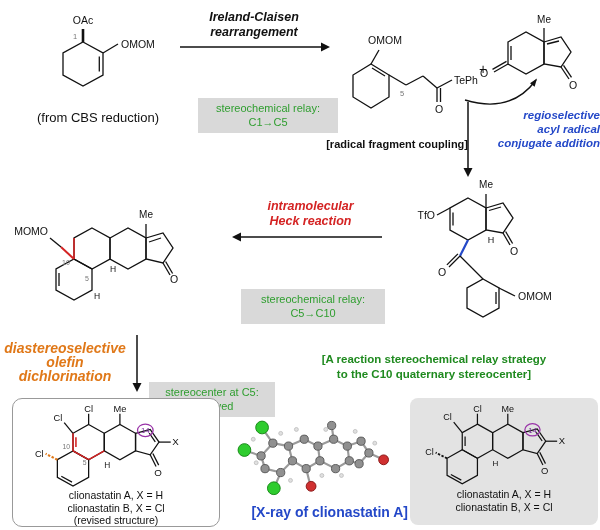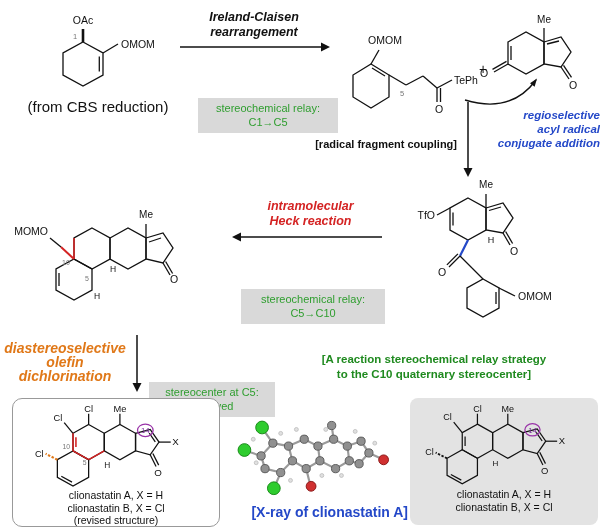--- a/index.html
+++ b/index.html
@@ -6,21 +6,21 @@
   .canvas{position:relative;width:600px;height:530px;background:#fff;
           font-family:"Liberation Sans",sans-serif;overflow:hidden;color:#111;}
   .abs{position:absolute;}
   svg{font-family:"Liberation Sans",sans-serif;}
   .ttl{font-weight:bold;font-style:italic;font-size:12.5px;line-height:15px;text-align:center;color:#111;}
   .ttl-red{color:#d42323;}
   .ttl-orange{color:#e07818;font-size:14px;line-height:14px;}
   .ttl-blue{color:#2448c8;font-size:11.5px;line-height:14px;text-align:right;}
   .relay-box{background:#d9d9d9;color:#2f9e2f;font-size:11px;line-height:13.5px;
              text-align:center;padding:4px 3px;margin-top:40px;}
-  .caption{font-size:15px;text-align:center;color:#111;}
+  .caption{font-size:13px;text-align:center;color:#111;margin-top:12px;}
   .coupling{font-weight:bold;font-size:11px;text-align:right;color:#111;}
   .strategy{font-weight:bold;font-size:11.5px;line-height:14.5px;text-align:center;color:#1f8a1f;}
   .result-box{border:1.5px solid #999;border-radius:10px;background:#fff;}
   .proposed-box{background:#e3e3e3;border-radius:8px;}
   .box-cap{font-size:10.5px;line-height:12.5px;text-align:center;color:#111;}
   .xray-cap{font-weight:bold;font-size:14px;text-align:right;color:#2448c8;}
 </style>
 </head>
 <body>
 
@@ -84,21 +84,21 @@
     </g>
     <text x="211" y="21" text-anchor="middle" font-size="10" fill="#111">Me</text>
     <text x="151" y="75" text-anchor="middle" font-size="10.5" fill="#111">O</text>
     <text x="240" y="87" text-anchor="middle" font-size="10.5" fill="#111">O</text>
     <g>
       <path d="M 132,98 Q 178,112 203,78" stroke="#111" stroke-width="1.4" fill="none"></path>
       <polygon points="204,76.5 201.6,84.7 197,81.3" fill="#111"></polygon>
     </g>
   </svg>
 
-  <div class="abs coupling" style="left:281px;top:138px;width:176px">[radical fragment coupling]</div>
+  <div class="abs coupling" style="left:292px;top:138px;width:176px">[radical fragment coupling]</div>
   <svg class="abs" style="left:460px;top:100px" width="16" height="80" viewBox="0 0 16 80">
     <line x1="8" y1="2" x2="8" y2="68" stroke="#111" stroke-width="1.5"></line>
     <polygon points="3.5,68 12.5,68 8,77" fill="#111"></polygon>
   </svg>
   <div class="abs ttl ttl-blue" style="left:472px;top:108px;width:128px">
     <div>regioselective</div>
     <div>acyl radical</div>
     <div>conjugate addition</div>
   </div>
 

